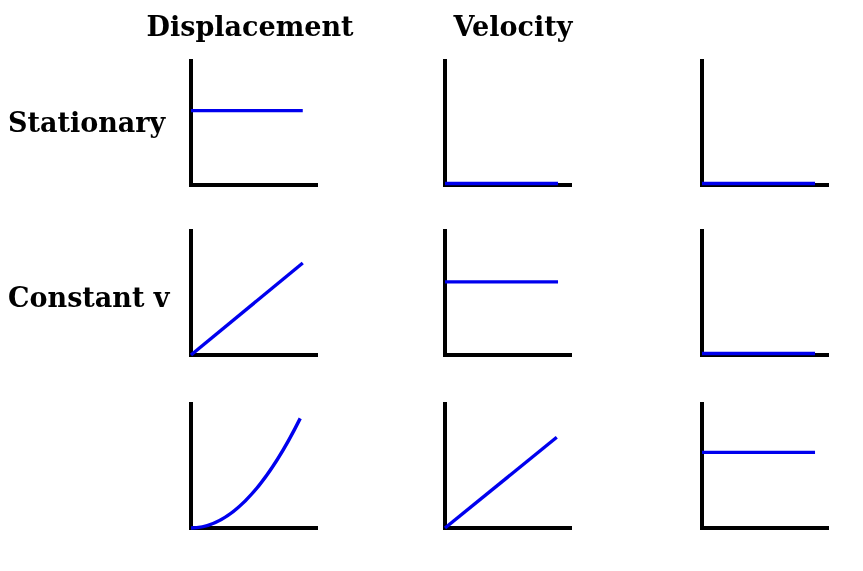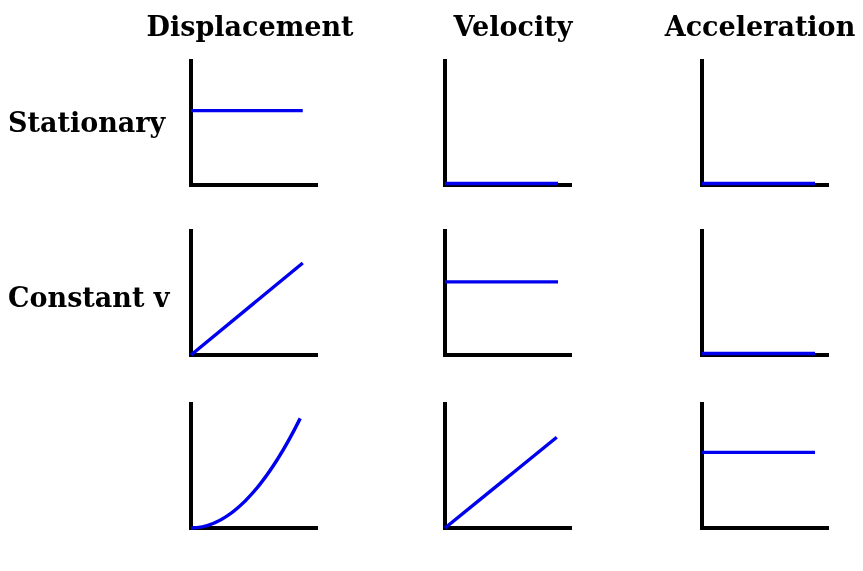--- a/index.html
+++ b/index.html
@@ -52,21 +52,20 @@
   .graph-cell.gr2 { top: 397px; }
   .graph-cell svg { display: block; }
 </style>
 </head>
 <body>
 
 <div id="canvas">
 
   <span class="col-header c0">Displacement</span>
   <span class="col-header c1">Velocity</span>
-  <span class="col-header c2">Acceleration</span>
 
   <span class="row-label r0">Stationary</span>
   <span class="row-label r1">Constant v</span>
 
   <div class="graph-cell gr0 gc0">
       <svg width="134" height="138" viewBox="0 0 134 138">
         <path d="M 2 5 L 2 131 L 129 131" fill="none" stroke="#000000" stroke-width="4"></path>
         <path d="M 2 56.66000000000001 L 113.76 56.66000000000001" fill="none" stroke="#0000ee" stroke-width="3.4"></path>
       </svg>
     </div>

